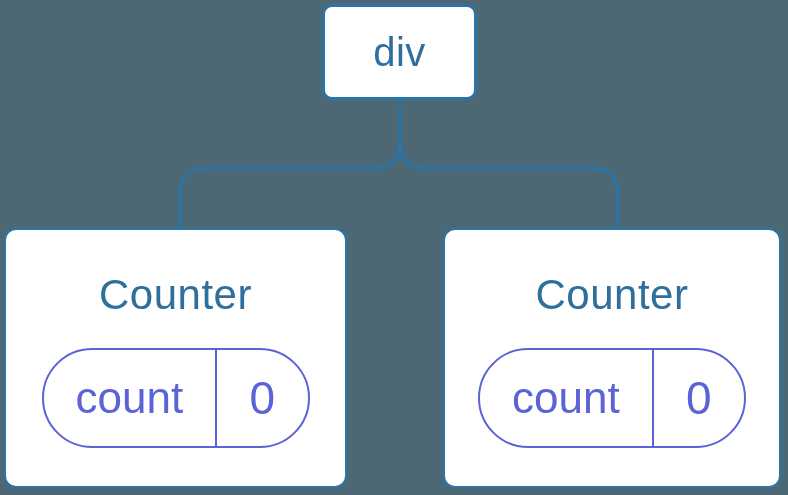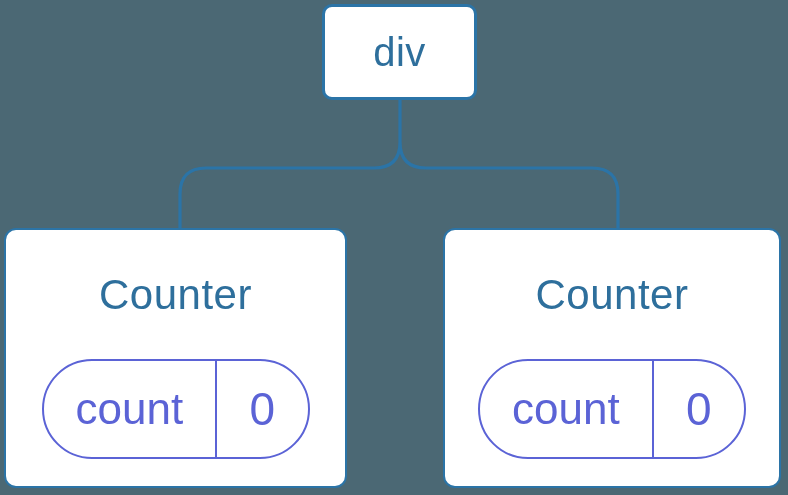--- a/index.html
+++ b/index.html
@@ -52,21 +52,20 @@
     position: absolute;
     top: 228px;
     height: 260px;
     background: #ffffff;
     border: 2px solid #2b74a7;
     border-radius: 12px;
     box-sizing: border-box;
     display: flex;
     flex-direction: column;
     align-items: center;
-    gap: 11px;
   }
   .counter-card.left  { left: 4px;   width: 343px; }
   .counter-card.right { left: 443px; width: 338px; }
   .counter-title {
     margin-top: 40px;
     line-height: 50px;
     font-size: 42px;
     font-weight: 500;
     color: #2e6f9c;
     letter-spacing: 0.5px;

